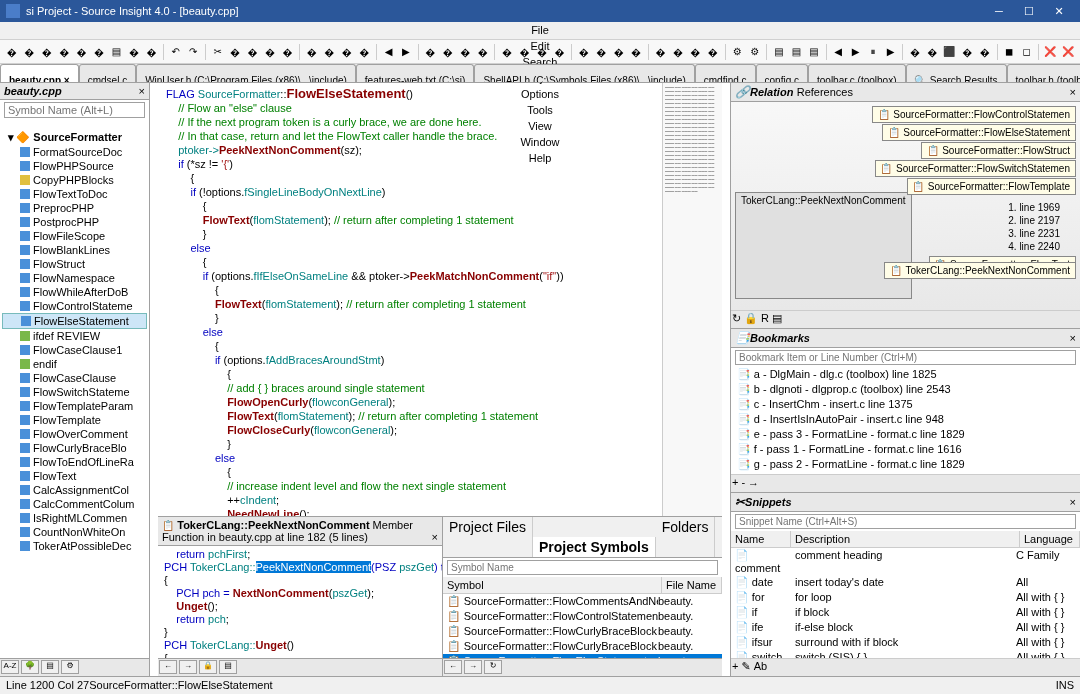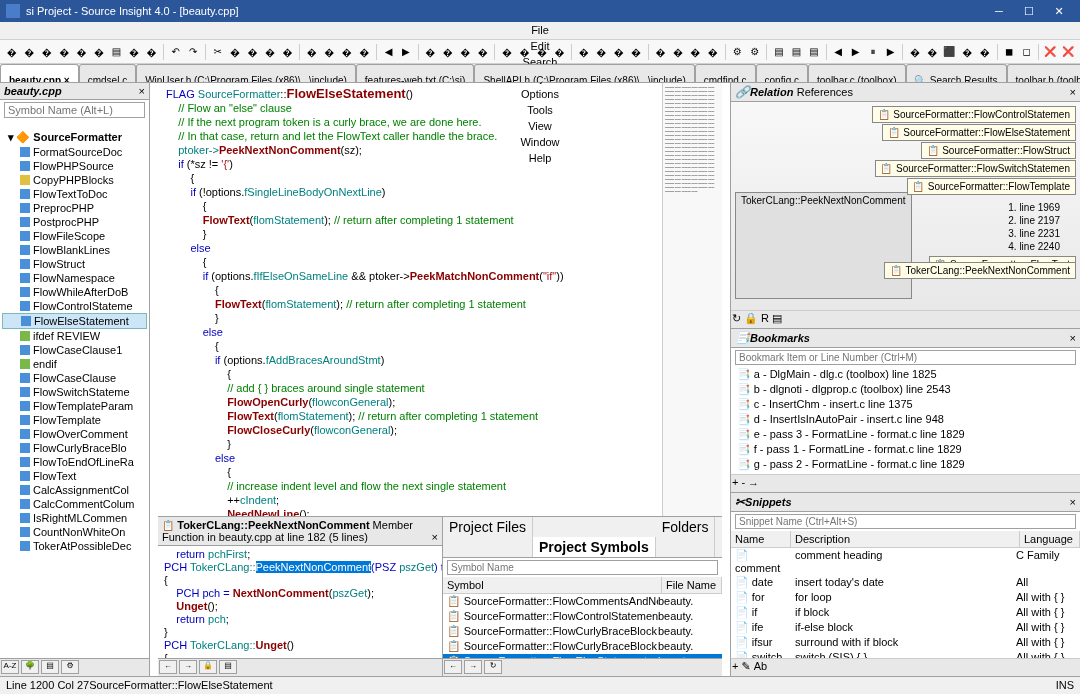--- a/index.html
+++ b/index.html
@@ -178,21 +178,21 @@
     <span class="tsep"></span>
     <span class="tbtn">❌</span>
     <span class="tbtn">❌</span>
   </div>
 
 <div class="tabstrip" id="tabstrip">
     <div class="tab active">beauty.cpp ×</div>
     <div class="tab">cmdsel.c</div>
     <div class="tab">WinUser.h (C:\Program Files (x86)\...\include)</div>
     <div class="tab">features-web.txt (C:\si)</div>
-    <div class="tab">ShellAPI.h (C:\Program Files (x86)\...\include)</div>
+    <div class="tab">ShellAPI.h (C:\Symbols Files (x86)\...\include)</div>
     <div class="tab">cmdfind.c</div>
     <div class="tab">config.c</div>
     <div class="tab">toolbar.c (toolbox)</div>
     <div class="tab">🔍 Search Results</div>
     <div class="tab">toolbar.h (toolbox)</div>
   </div>
 
 <div class="main">
   <div class="leftcol">
     <div class="panel-title">
@@ -496,21 +496,21 @@
     </div>
     <div class="bookmarks">
       <div class="panel-title">📑 <span>Bookmarks</span><span class="x">×</span></div>
       <input class="bm-filter" placeholder="Bookmark Item or Line Number (Ctrl+M)" style="">
       <div class="bm-list" id="bmlist">
           <div class="bm-row">📑 a - DlgMain - dlg.c (toolbox) line 1825</div>
           <div class="bm-row">📑 b - dlgnoti - dlgprop.c (toolbox) line 2543</div>
           <div class="bm-row">📑 c - InsertChm - insert.c line 1375</div>
           <div class="bm-row">📑 d - InsertIsInAutoPair - insert.c line 948</div>
           <div class="bm-row">📑 e - pass 3 - FormatLine - format.c line 1829</div>
-          <div class="bm-row">📑 f - pass 1 - FormatLine - format.c line 1829</div>
+          <div class="bm-row">📑 f - pass 1 - FormatLine - format.c line 1616</div>
           <div class="bm-row">📑 g - pass 2 - FormatLine - format.c line 1829</div>
         </div>
       <div class="bm-tools">
         <span class="bb">+</span>
         <span class="bb">-</span>
         <span class="bb">→</span>
       </div>
     </div>
     <div class="snippets">
       <div class="panel-title">✂ <span>Snippets</span><span class="x">×</span></div>

